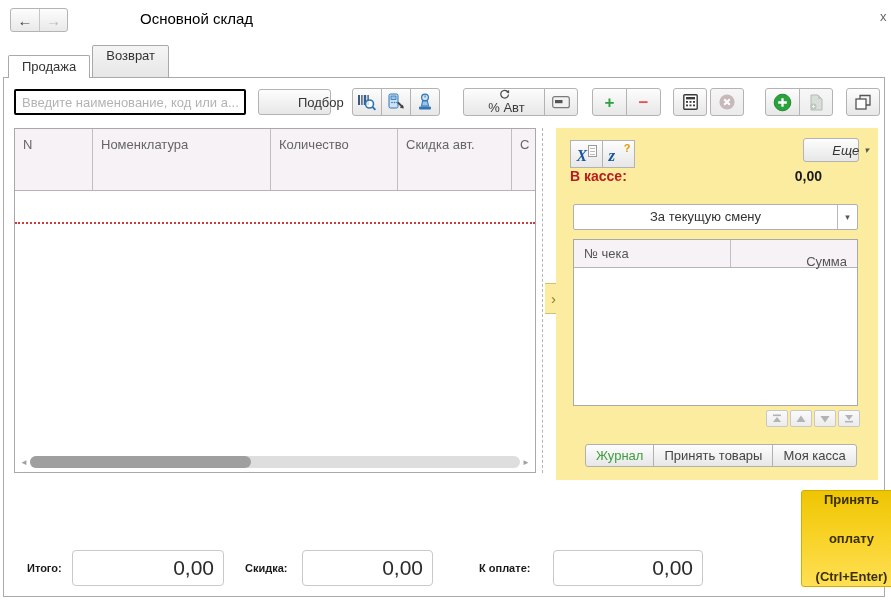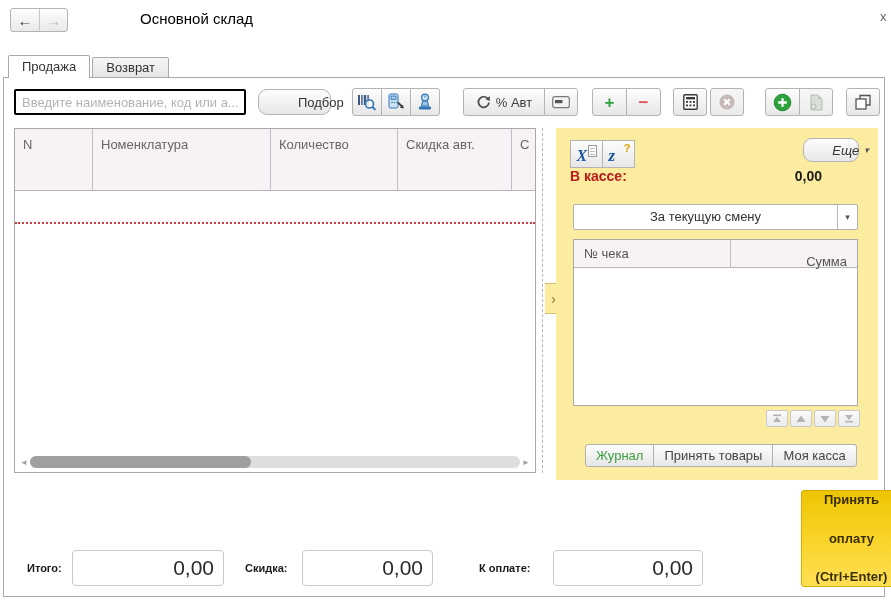--- a/index.html
+++ b/index.html
@@ -11,30 +11,30 @@
   .navgroup { position:absolute; left:10px; top:8px; display:flex; border:1px solid #b4b4b4; border-radius:3px; overflow:hidden; background:linear-gradient(#fdfdfd,#e9e9e9); }
   .navbtn { width:28px; height:22px; display:flex; align-items:center; justify-content:center; background:transparent; border:none; cursor:pointer; font-size:15px; }
   .navbtn + .navbtn { border-left:1px solid #c6c6c6; }
   .arrow-back { color:#3f3f3f; font-weight:bold; }
   .arrow-fwd { color:#b9b9b9; font-weight:bold; }
   .title { position:absolute; left:140px; top:10px; font-size:15px; color:#000; }
   .winx { position:absolute; left:880px; top:9px; color:#666; font-size:13px; cursor:pointer; }
 
   
   .tabs { position:absolute; left:8px; top:55px; height:23px; display:flex; align-items:flex-end; z-index:3; }
-  .tab { height:21px; line-height:20px; padding:0 13px; border:1px solid #a9a9a9; border-radius:2px 2px 0 0; background:linear-gradient(#f5f5f5,#e6e6e6); color:#333; margin-right:2px; cursor:pointer; }
+  .tab { height:33px; line-height:20px; padding:0 13px; border:1px solid #a9a9a9; border-radius:2px 2px 0 0; background:linear-gradient(#f5f5f5,#e6e6e6); color:#333; margin-right:2px; cursor:pointer; }
   .tab.active { height:23px; line-height:22px; background:#fff; border-bottom:none; }
 
   
   .frame { position:absolute; left:3px; top:77px; width:882px; height:520px; border:1px solid #a9a9a9; background:#fff; }
 
   
   .search { position:absolute; left:10px; top:11px; width:232px; height:26px; border:2px solid #000000; border-radius:2px; padding:8px 6px; font-size:13px; color:#333; outline:none; }
   .search::placeholder { color:#b3b3b3; }
-  .btn { background:linear-gradient(#fdfdfd,#e7e7e7); border:1px solid #b3b3b3; border-radius:9px; cursor:pointer; font-size:13px; color:#333;padding-left:39px; }
+  .btn { background:linear-gradient(#fdfdfd,#e7e7e7); border:1px solid #b3b3b3; border-radius:3px; cursor:pointer; font-size:13px; color:#333;padding-left:39px; }
   .pick { position:absolute; left:254px; top:11px; width:73px; height:26px; }
   .bgroup { position:absolute; display:flex; }
   .ibtn { height:28px; display:flex; align-items:center; justify-content:center; background:linear-gradient(#fdfdfd,#e7e7e7); border:1px solid #b3b3b3; cursor:pointer; }
   .bgroup .ibtn + .ibtn { margin-left:-1px; }
   .bgroup .ibtn:first-child { border-radius:3px 0 0 3px; }
   .bgroup .ibtn:last-child { border-radius:0 3px 3px 0; }
   .bgroup .ibtn:only-child, .solo { border-radius:3px; }
   .plus-glyph { color:#2ba23c; font-size:17px; font-weight:bold; line-height:1; }
   .minus-glyph { color:#e05555; font-size:17px; font-weight:bold; line-height:1; }
   .pctext { color:#3c3c3c; margin-left:5px; }
@@ -137,21 +137,21 @@
         <svg width="18" height="18" viewBox="0 0 18 18">
           <circle cx="9" cy="4.5" r="3.4" fill="#cfe2f3" stroke="#2e75b6" stroke-width="1.2"></circle>
           <line x1="9" y1="4.5" x2="9" y2="2.4" stroke="#2e75b6" stroke-width="1"></line>
           <path d="M6.5 8 h5 l1 5 h-7 z" fill="#9dc3e6" stroke="#2e75b6" stroke-width="1"></path>
           <rect x="3" y="13.5" width="12" height="3" rx="1" fill="#2e75b6"></rect>
         </svg>
       </div>
     </div>
 
     <div class="bgroup" style="left:459px; top:10px;">
-      <div class="ibtn" style="width:82px;">
+      <div class="ibtn" style="width:82px;flex-direction:column;">
         <svg width="15" height="15" viewBox="0 0 15 15">
           <path d="M12.2 4.2 A5.3 5.3 0 1 0 13 7.5" fill="none" stroke="#4a4a4a" stroke-width="1.7"></path>
           <polygon points="13.8,1.2 13.8,6 9.4,4.2" fill="#4a4a4a"></polygon>
         </svg>
         <span class="pctext">% Авт</span>
       </div>
       <div class="ibtn" style="width:34px;">
         <svg width="18" height="13" viewBox="0 0 18 13">
           <rect x="0.7" y="0.7" width="16.6" height="11" rx="2" fill="#f2f2f2" stroke="#7a7a7a" stroke-width="1.2"></rect>
           <rect x="3" y="4" width="7.5" height="3.2" fill="#555"></rect>

